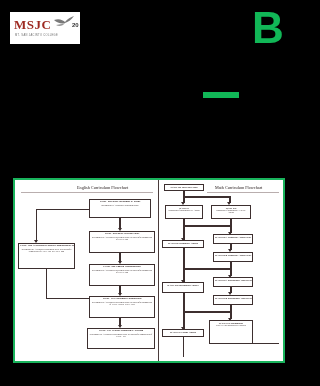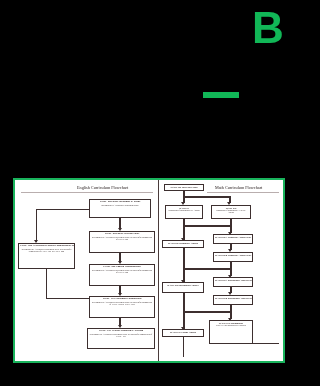--- a/index.html
+++ b/index.html
@@ -158,20 +158,29 @@
     border-left: 2px solid transparent;
     border-right: 2px solid transparent;
     border-top: 3px solid #3d2f2f;
   }
 </style>
 </head>
 <body>
 
 <div id="page">
 
+  <div id="logo-block">
+    <div id="logo-msjc">MSJC</div>
+    <div id="logo-tagline">MT. SAN JACINTO COLLEGE</div>
+    <svg id="logo-bird" viewBox="0 0 22 13">
+      <path d="M1 4 C6 2 10 4 12 6 C14 3 18 1 21 0 C18 4 15 6 12 7 C9 8 4 7 1 4 Z" fill="#7a7a7a"></path>
+      <path d="M3 9 C7 8 10 8 12 7 C10 10 6 11 3 9 Z" fill="#9a9a9a"></path>
+    </svg>
+    <div id="logo-year">20</div>
+  </div>
 
   <div id="mark-b">B</div>
   <div id="highlight-note"></div>
 
   <div id="chart-frame">
 
     <div class="panel" id="panel-english">
       <div class="panel-title" id="title-english">English Curriculum Flowchart</div>
       <div class="title-rule" id="rule-english"></div>
 

